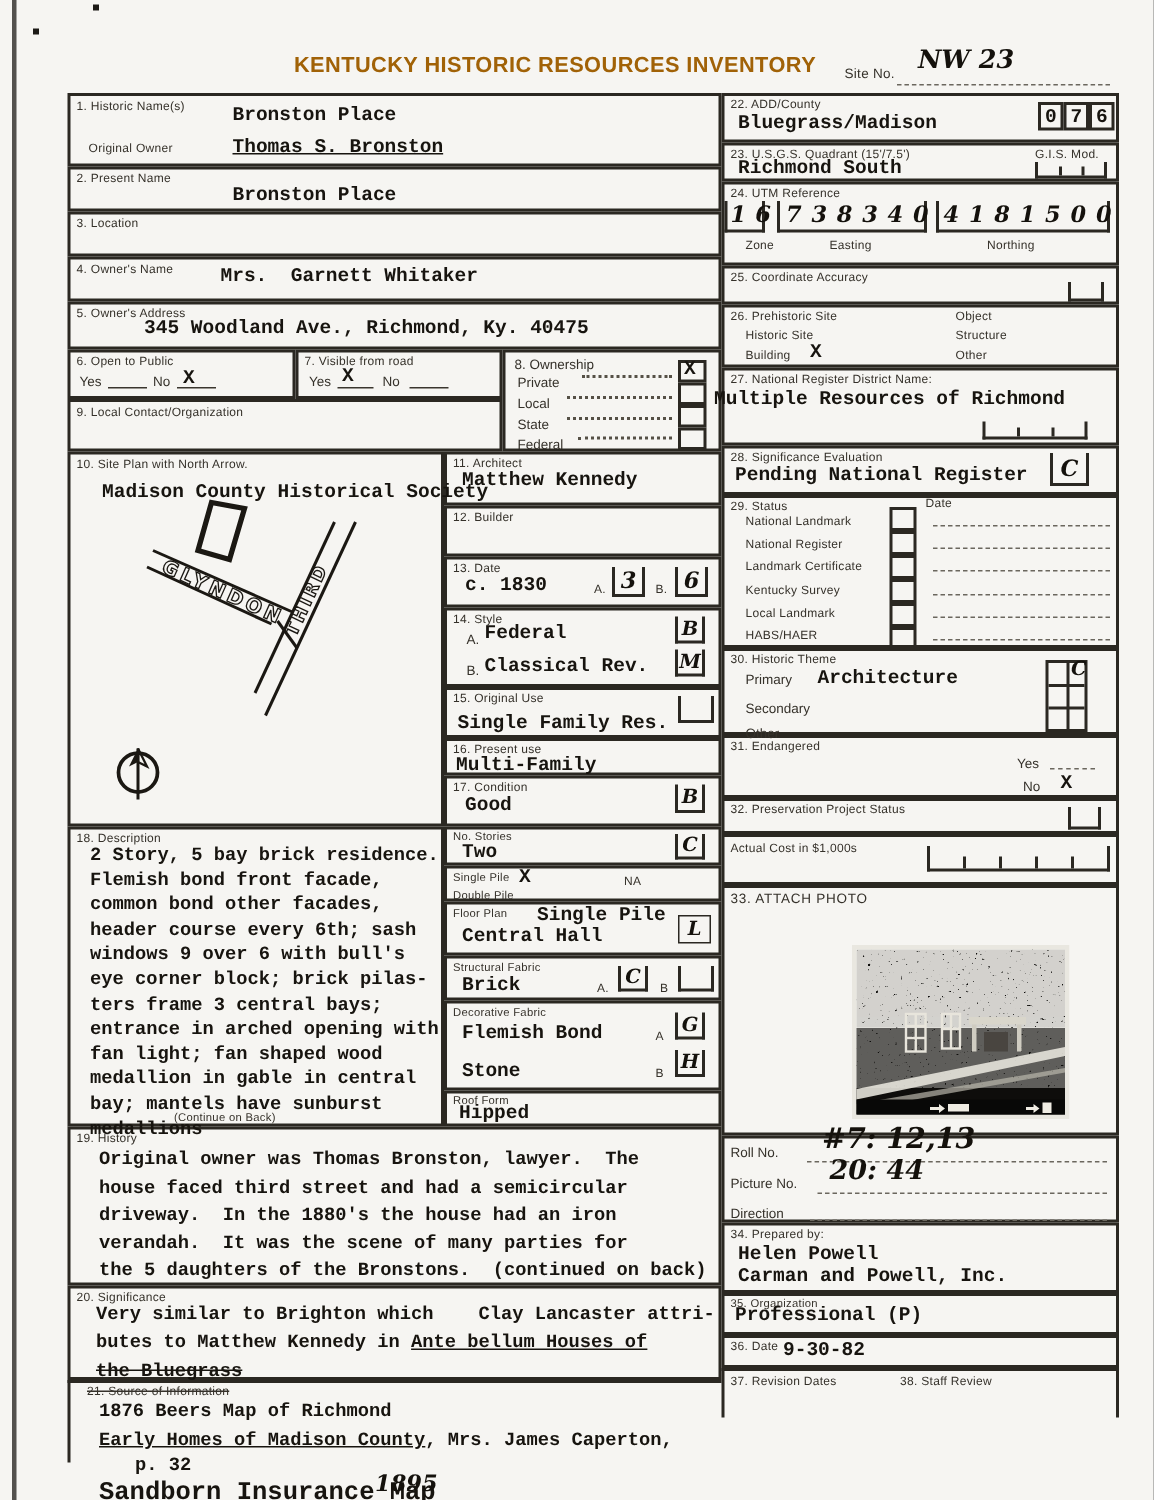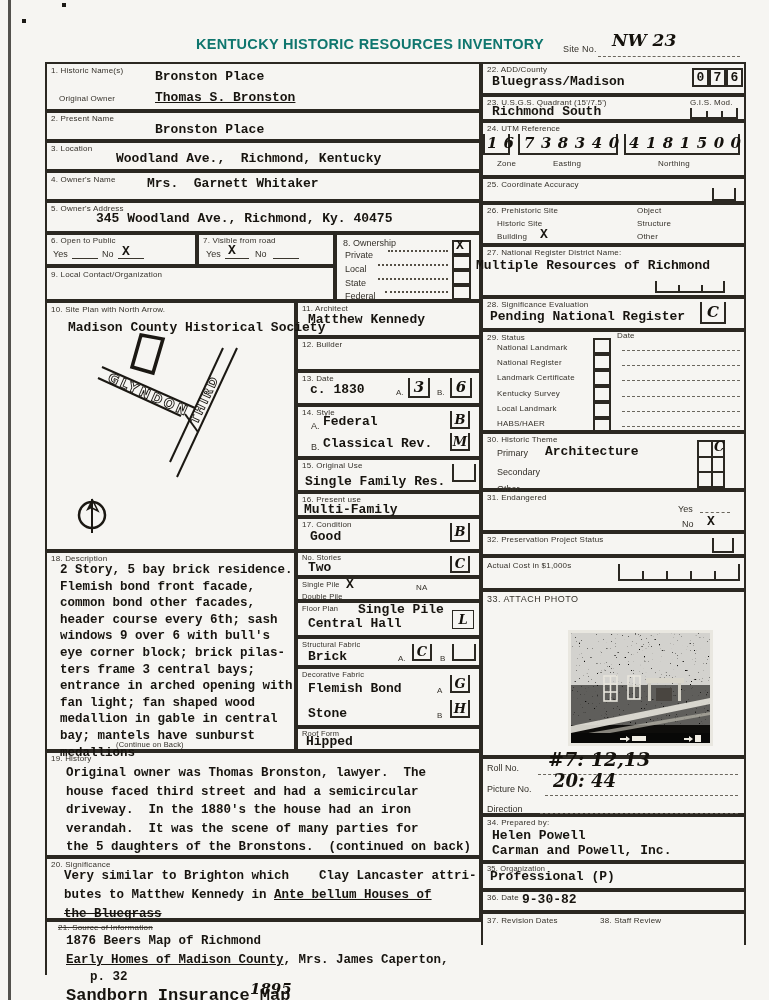--- a/index.html
+++ b/index.html
@@ -15,21 +15,21 @@
       font-size:15px;color:#14110c;white-space:nowrap;}
   .bracket{position:absolute;border:2px solid #2b2822;border-top:none;box-sizing:border-box;}
   .cellbox{position:absolute;border:2px solid #2b2822;box-sizing:border-box;text-align:center;}
   .dash{position:absolute;height:0;border-top:1.5px dashed #6b675e;}
   .solidline{position:absolute;height:0;border-top:1.5px solid #3a362e;}
   .dots{position:absolute;height:0;border-bottom:2px dotted #555046;}
   .tick{position:absolute;bottom:0;width:2px;background:#2b2822;}
   .u{text-decoration:underline;}
   .strike{text-decoration:line-through;}
   .ctr{display:flex;align-items:center;justify-content:center;}
-  .title{position:absolute;font-weight:700;font-size:14.5px;letter-spacing:.3px;color:#0f766e;}
+  .title{position:absolute;font-weight:700;font-size:14.5px;letter-spacing:.3px;color:#a16207;}
   .speck{position:absolute;background:#1c1a16;}
 </style>
 </head>
 <body>
 
 <div id="page">
 
   <div class="speck" style="left:8px;top:0;width:3px;height:1000px;opacity:.75;"></div>
   <div class="speck" style="left:62px;top:3px;width:4px;height:4px;"></div>
   <div class="speck" style="left:22px;top:19px;width:4px;height:4px;"></div>
@@ -89,21 +89,20 @@
 
   <div class="lbl" style="left:51px;top:66px;">1. Historic Name(s)</div>
   <div class="typed" style="left:155px;top:69px;">Bronston Place</div>
   <div class="lbl" style="left:59px;top:94px;">Original Owner</div>
   <div class="typed" style="left:155px;top:90px;text-decoration:underline;">Thomas S. Bronston</div>
 
   <div class="lbl" style="left:51px;top:114px;">2. Present Name</div>
   <div class="typed" style="left:155px;top:122px;">Bronston Place</div>
 
   <div class="lbl" style="left:51px;top:144px;">3. Location</div>
-  <div class="typed" style="left:116px;top:151px;">Woodland Ave.,  Richmond, Kentucky</div>
 
   <div class="lbl" style="left:51px;top:175px;">4. Owner's Name</div>
   <div class="typed" style="left:147px;top:176px;">Mrs.  Garnett Whitaker</div>
 
   <div class="lbl" style="left:51px;top:204px;">5. Owner's Address</div>
   <div class="typed" style="left:96px;top:211px;">345 Woodland Ave., Richmond, Ky. 40475</div>
 
   <div class="lbl" style="left:51px;top:236px;">6. Open to Public</div>
   <div class="lbl9" style="left:53px;top:249px;">Yes</div>
   <div class="solidline" style="left:72px;top:258px;width:26px;"></div>

